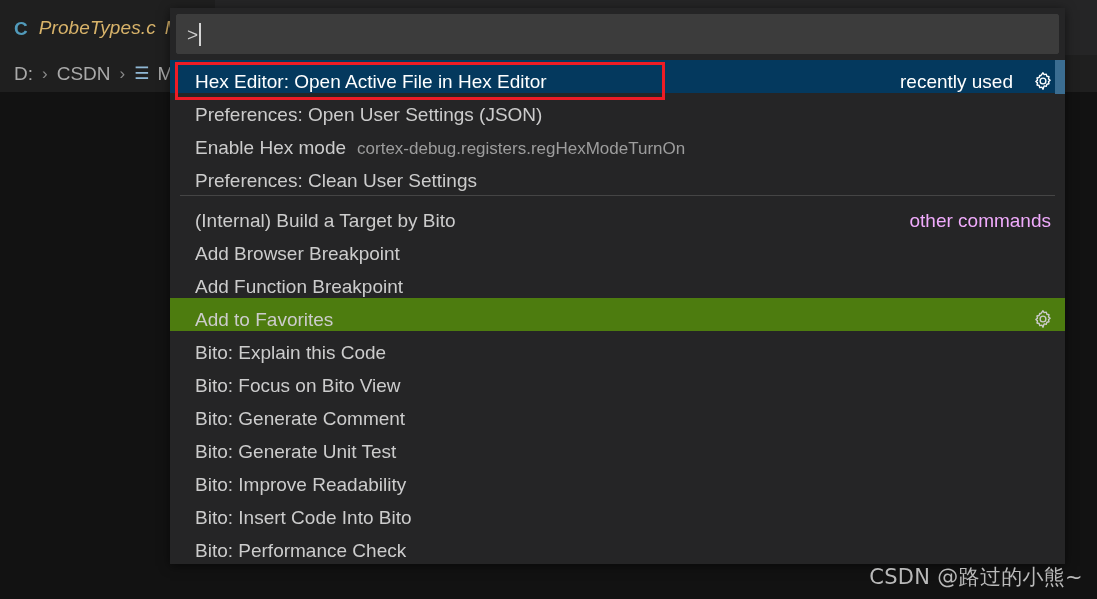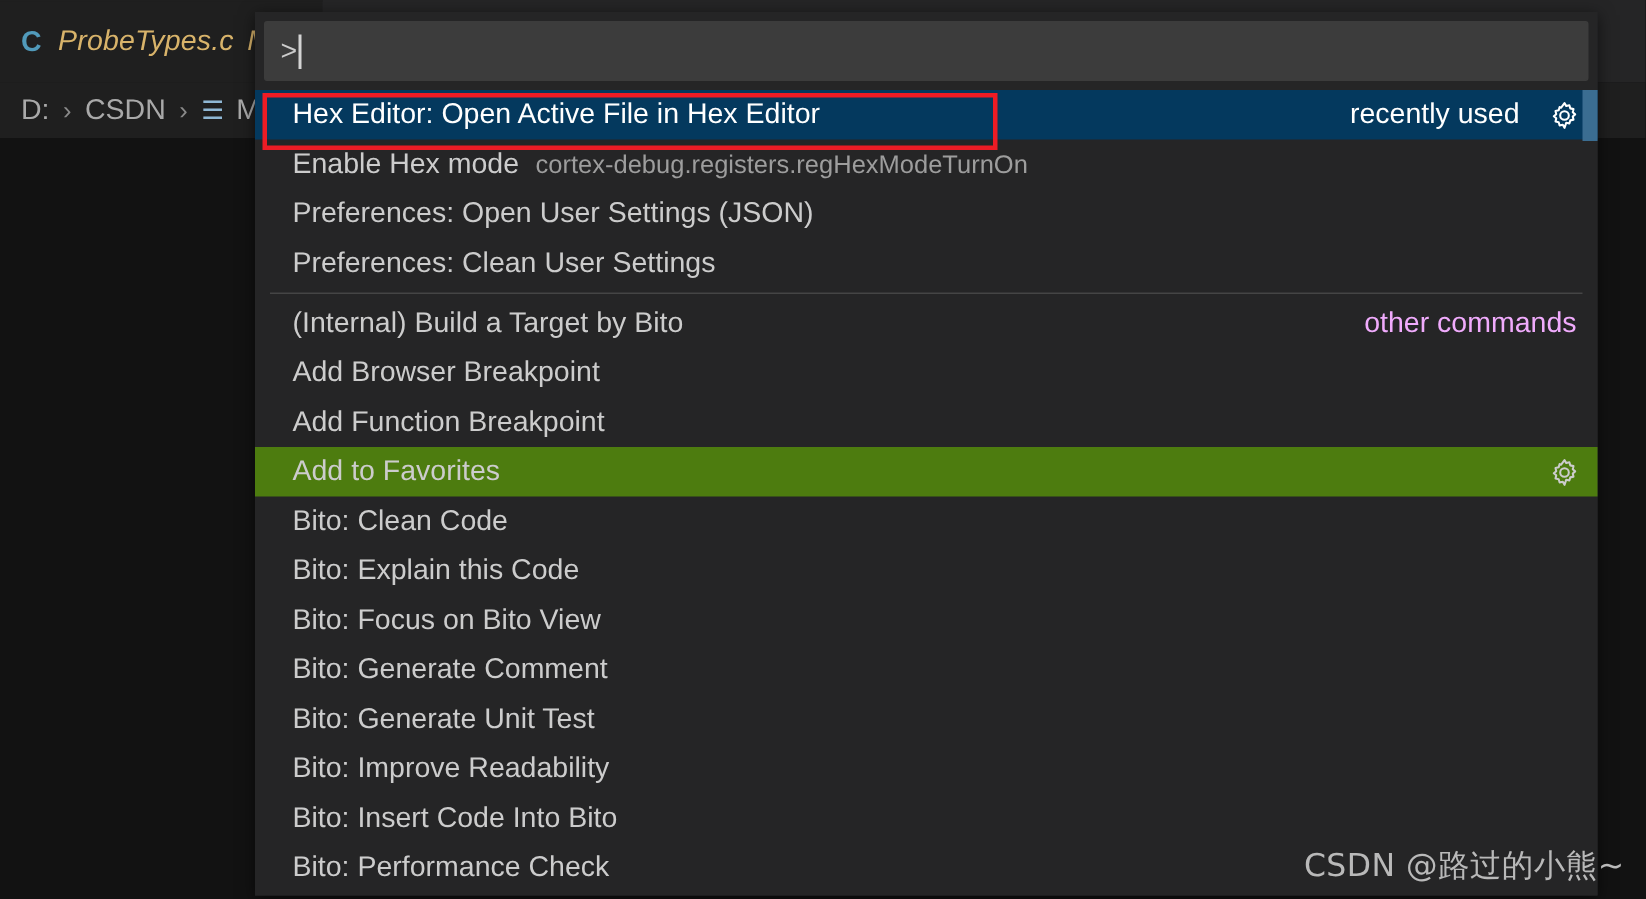--- a/index.html
+++ b/index.html
@@ -132,21 +132,21 @@
   #quick-pick-list {
     position: relative;
     background: #252526;
     padding-bottom: 2px;
   }
 
   .qp-row {
     position: relative;
     height: 33px;
     display: flex;
-    align-items: center;
+    align-items: flex-end;
     padding: 0 10px 0 25px;
     box-sizing: border-box;
     color: #cccccc;
     font-size: 19px;
     white-space: nowrap;
   }
   .qp-row.focused {
     background: #04395e;
     color: #ffffff;
   }
@@ -272,26 +272,26 @@
         <span class="qp-spacer"></span>
         <span class="qp-group">recently used</span>
         <span class="qp-gear">
           <svg width="20" height="20" viewBox="0 0 16 16" fill="none" stroke="currentColor" stroke-width="1.1">
             <circle cx="8" cy="8" r="2.3"></circle>
             <path d="M8 1.4l.9 1.5 1.7-.4.5 1.7 1.7.4-.4 1.7 1.3 1.1-1.3 1.1.4 1.7-1.7.4-.5 1.7-1.7-.4L8 14.6l-.9-1.7-1.7.4-.5-1.7-1.7-.4.4-1.7L2.3 8.4l1.3-1.1-.4-1.7 1.7-.4.5-1.71.7.4z" stroke-linejoin="round"></path>
           </svg>
         </span>
       </div>
       <div class="qp-row">
+        <span class="qp-label">Preferences: Open User Settings (JSON)</span>
+        <span class="qp-spacer"></span>
+      </div>
+      <div class="qp-row">
         <span class="qp-label">Enable Hex mode</span>
         <span class="qp-detail">cortex-debug.registers.regHexModeTurnOn</span>
-        <span class="qp-spacer"></span>
-      </div>
-      <div class="qp-row">
-        <span class="qp-label">Preferences: Open User Settings (JSON)</span>
         <span class="qp-spacer"></span>
       </div>
       <div class="qp-row">
         <span class="qp-label">Preferences: Clean User Settings</span>
         <span class="qp-spacer"></span>
       </div>
       <div class="qp-separator"></div>
       <div class="qp-row">
         <span class="qp-label">(Internal) Build a Target by Bito</span>
         <span class="qp-spacer"></span>
@@ -309,24 +309,20 @@
         <span class="qp-label">Add to Favorites</span>
         <span class="qp-spacer"></span>
         <span class="qp-gear">
           <svg width="20" height="20" viewBox="0 0 16 16" fill="none" stroke="currentColor" stroke-width="1.1">
             <circle cx="8" cy="8" r="2.3"></circle>
             <path d="M8 1.4l.9 1.5 1.7-.4.5 1.7 1.7.4-.4 1.7 1.3 1.1-1.3 1.1.4 1.7-1.7.4-.5 1.7-1.7-.4L8 14.6l-.9-1.7-1.7.4-.5-1.7-1.7-.4.4-1.7L2.3 8.4l1.3-1.1-.4-1.7 1.7-.4.5-1.71.7.4z" stroke-linejoin="round"></path>
           </svg>
         </span>
       </div>
       <div class="qp-row">
-        <span class="qp-label">Bito: Clean Code</span>
-        <span class="qp-spacer"></span>
-      </div>
-      <div class="qp-row">
         <span class="qp-label">Bito: Explain this Code</span>
         <span class="qp-spacer"></span>
       </div>
       <div class="qp-row">
         <span class="qp-label">Bito: Focus on Bito View</span>
         <span class="qp-spacer"></span>
       </div>
       <div class="qp-row">
         <span class="qp-label">Bito: Generate Comment</span>
         <span class="qp-spacer"></span>

